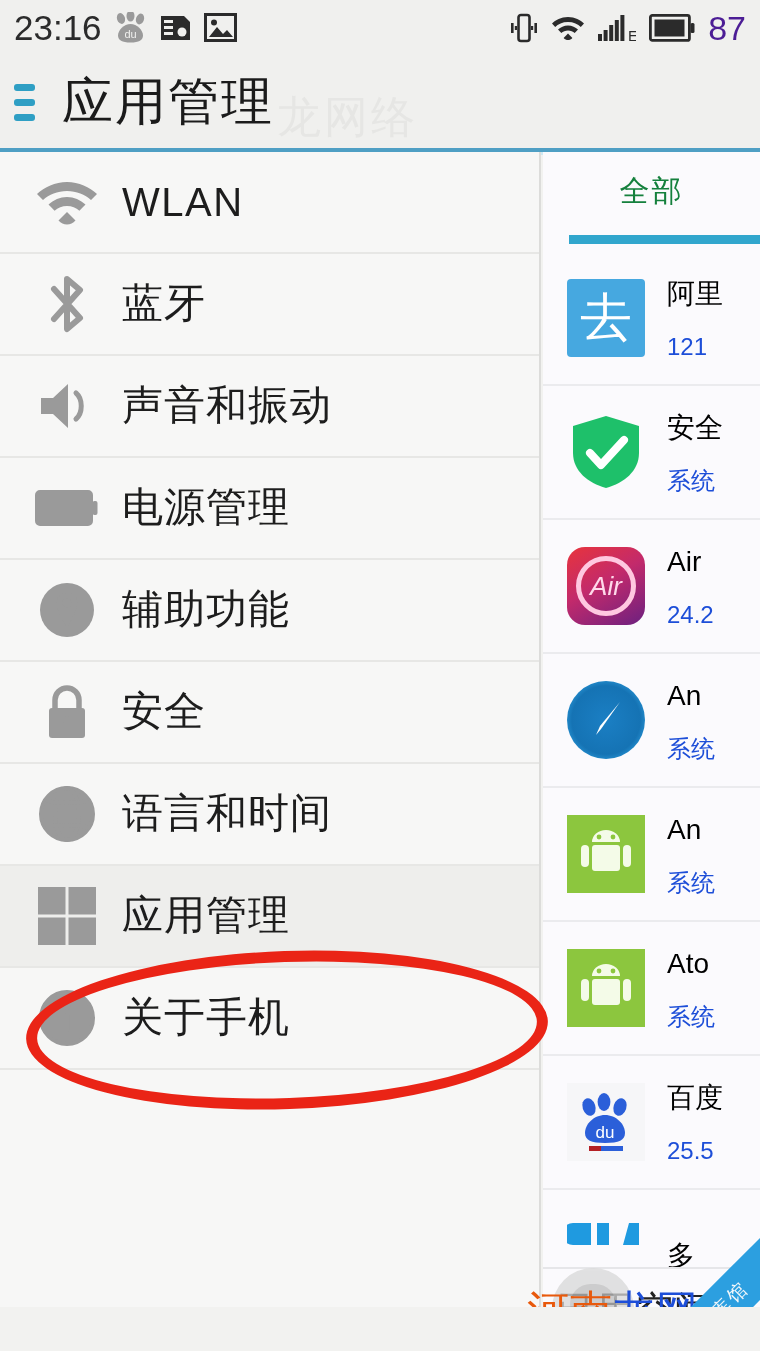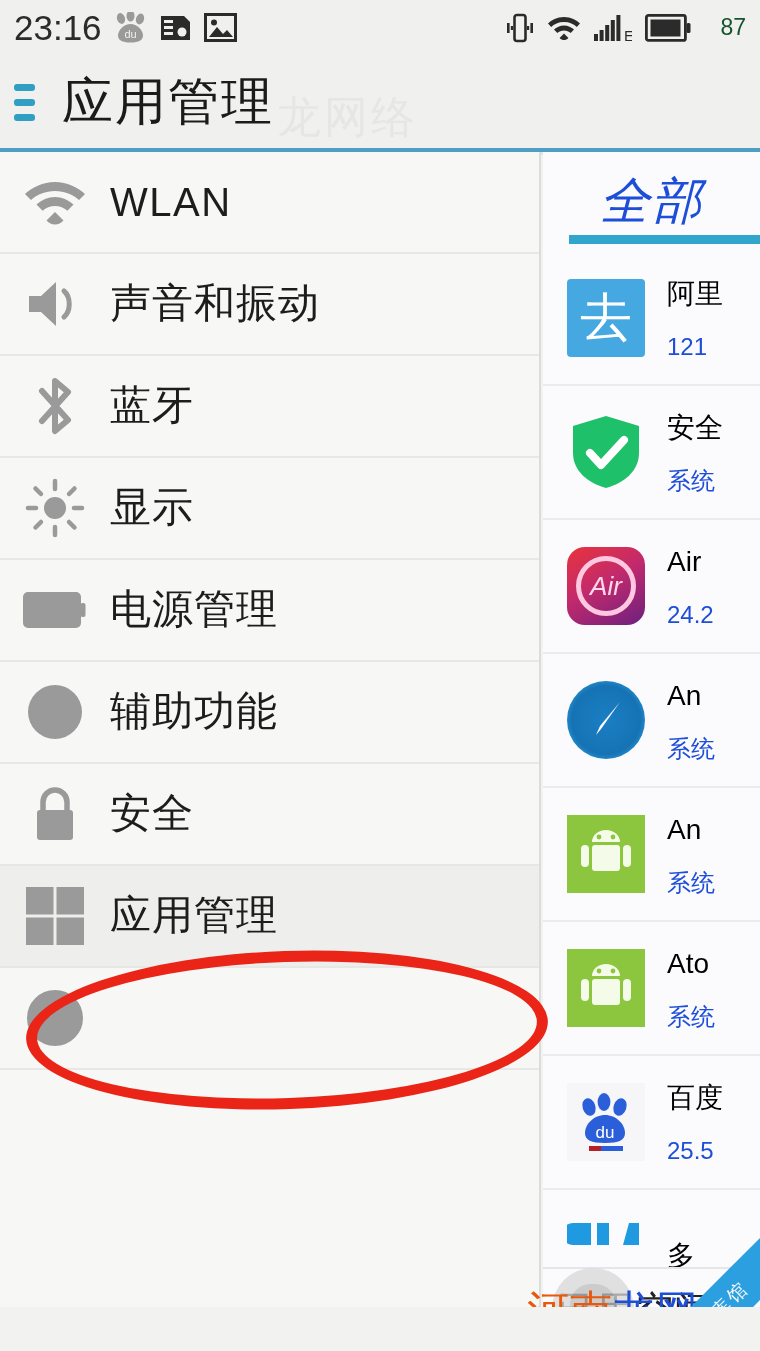--- a/index.html
+++ b/index.html
@@ -13,21 +13,21 @@
 
   
   .statusbar{
     position:absolute;left:0;top:0;width:760px;height:55px;
     background:#f0f0ee;display:flex;align-items:center;
     padding:0 14px;box-sizing:border-box;
   }
   .sb-left{display:flex;align-items:center;gap:12px;}
   .sb-clock{font-size:35px;color:#2b2b2b;letter-spacing:0px;line-height:1;}
   .sb-right{margin-left:auto;display:flex;align-items:center;gap:13px;}
-  .sb-batt-num{font-size:23px;color:#14532d;line-height:1;margin-left:16px;}
+  .sb-batt-num{font-size:34px;color:#4c1d95;line-height:1;}
   .ic{display:inline-block;position:relative;}
 
   
   .ic-paw{width:33px;height:31px;}
   .ic-paw svg{display:block;}
   .ic-sd{width:33px;height:28px;}
   .ic-pic{width:33px;height:29px;}
   .ic-vib{width:28px;height:34px;}
   .ic-wifi{width:34px;height:27px;}
   .ic-sig{width:38px;height:28px;}
@@ -59,20 +59,21 @@
   .sidebar{
     position:absolute;left:0;top:152px;width:541px;height:1199px;
     background:#f7f7f6;overflow:hidden;
     border-right:2px solid #dcdcda;box-sizing:border-box;
   }
   .srow{
     position:relative;height:102px;width:100%;
     display:flex;align-items:center;
     border-bottom:2px solid #e7e7e5;
     box-sizing:border-box;
+    padding-left:12px;
   }
   .srow.sel{background:#eeeeec;}
   .srow .sic{width:110px;display:flex;justify-content:center;align-items:center;}
   .srow .slabel{
     font-size:41px;color:#1d1d1d;letter-spacing:1px;line-height:1.1;white-space:nowrap;
   }
   .srow .slabel.latin{font-size:40px;letter-spacing:1.5px;}
 
   
   .gi{display:block;}
@@ -82,21 +83,21 @@
   
   .apppanel{
     position:absolute;left:543px;top:152px;width:217px;height:1199px;
     background:#fbfafd;overflow:hidden;
   }
   .tabbar{height:100px;position:relative;}
   .tab{
     position:absolute;left:0;top:0;width:217px;height:100px;
     display:flex;align-items:flex-start;justify-content:center;padding-top:24px;box-sizing:border-box;
   }
-  .tab-label{font-size:50px;color:#1d4ed8;letter-spacing:2px;line-height:1;font-style:italic;}
+  .tab-label{font-size:30px;color:#15803d;letter-spacing:2px;line-height:1;}
   .tab-underline{position:absolute;left:26px;bottom:8px;width:212px;height:9px;background:#31a6cd;}
 
   .approw{
     position:relative;height:134px;display:flex;align-items:center;
     border-bottom:2px solid #ebebee;box-sizing:border-box;padding-left:24px;
   }
   .app-icon{width:78px;height:78px;flex:0 0 78px;position:relative;overflow:hidden;}
   .app-text{margin-left:22px;overflow:hidden;white-space:nowrap;}
   .app-name{font-size:28px;color:#000000;line-height:50px;letter-spacing:0px;}
   .app-sub{font-size:24px;color:#1d4ed8;line-height:40px;margin-top:8px;}
@@ -252,55 +253,37 @@
           <path d="M31 4 C19 4 8.5 9 1 16 L7 22 C13 16.5 21.5 13 31 13 C40.5 13 49 16.5 55 22 L61 16 C53.5 9 43 4 31 4 Z"></path>
           <path d="M31 19 C24 19 17.5 22 12.5 26.5 L18.6 32.7 C21.9 29.7 26.2 27.9 31 27.9 C35.8 27.9 40.1 29.7 43.4 32.7 L49.5 26.5 C44.5 22 38 19 31 19 Z"></path>
           <path d="M31 34 L22.5 42.5 C24.9 45 27.8 46.5 31 46.5 C34.2 46.5 37.1 45 39.5 42.5 Z"></path>
         </svg>
       </div>
       <div class="slabel latin">WLAN</div>
     </div>
 
     <div class="srow">
       <div class="sic">
+        <svg class="gi" width="48" height="62" viewBox="0 0 48 62">
+          <path class="stroked" stroke-width="6" stroke-linejoin="round" stroke-linecap="round" d="M11 16 L37 45 L24 56 L24 6 L37 17 L11 46"></path>
+        </svg>
+      </div>
+      <div class="slabel">蓝牙</div>
+    </div>
+
+    <div class="srow">
+      <div class="sic">
         <svg class="gi" width="60" height="54" viewBox="0 0 60 54">
           <path d="M4 19 H16 L31 5 V49 L16 35 H4 Z"></path>
           <path class="stroked" stroke-width="5" stroke-linecap="round" d="M39 14 C46 20 46 34 39 40"></path>
         </svg>
       </div>
       <div class="slabel">声音和振动</div>
     </div>
 
-    <div class="srow">
-      <div class="sic">
-        <svg class="gi" width="48" height="62" viewBox="0 0 48 62">
-          <path class="stroked" stroke-width="6" stroke-linejoin="round" stroke-linecap="round" d="M11 16 L37 45 L24 56 L24 6 L37 17 L11 46"></path>
-        </svg>
-      </div>
-      <div class="slabel">蓝牙</div>
-    </div>
-
-    <div class="srow">
-      <div class="sic">
-        <svg class="gi" width="60" height="60" viewBox="0 0 60 60">
-          <circle cx="30" cy="30" r="11"></circle>
-          <g stroke="#9a9a9a" stroke-width="4.5" stroke-linecap="round">
-            <line x1="30" y1="3" x2="30" y2="11"></line>
-            <line x1="30" y1="49" x2="30" y2="57"></line>
-            <line x1="3" y1="30" x2="11" y2="30"></line>
-            <line x1="49" y1="30" x2="57" y2="30"></line>
-            <line x1="10.5" y1="10.5" x2="16" y2="16"></line>
-            <line x1="44" y1="44" x2="49.5" y2="49.5"></line>
-            <line x1="49.5" y1="10.5" x2="44" y2="16"></line>
-            <line x1="16" y1="44" x2="10.5" y2="49.5"></line>
-          </g>
-        </svg>
-      </div>
-      <div class="slabel">显示</div>
-    </div>
 
     <div class="srow">
       <div class="sic">
         <svg class="gi" width="64" height="36" viewBox="0 0 64 36">
           <rect x="2" y="2" width="54" height="32" rx="3" fill="none" stroke="#9a9a9a" stroke-width="4"></rect>
           <rect x="8" y="8" width="42" height="20"></rect>
           <rect x="57.5" y="11" width="5" height="14" rx="2"></rect>
         </svg>
       </div>
       <div class="slabel">电源管理</div>
@@ -322,20 +305,34 @@
         <svg class="gi" width="50" height="60" viewBox="0 0 50 60">
           <path class="stroked" stroke-width="5.5" d="M13 27 V18 a12 12 0 0 1 24 0 v9"></path>
           <rect x="7" y="26" width="36" height="30" rx="3"></rect>
           <circle cx="25" cy="38" r="4.3" fill="#f7f7f6"></circle>
           <rect x="23" y="38" width="4" height="9" fill="#f7f7f6"></rect>
         </svg>
       </div>
       <div class="slabel">安全</div>
     </div>
 
+    <div class="srow">
+      <div class="sic">
+        <svg class="gi" width="58" height="58" viewBox="0 0 58 58">
+          <g class="stroked" stroke-width="4">
+            <circle cx="29" cy="29" r="26"></circle>
+            <ellipse cx="29" cy="29" rx="12" ry="26"></ellipse>
+            <line x1="3" y1="29" x2="55" y2="29"></line>
+            <path d="M8 15 C15 19 42 19 50 15"></path>
+            <path d="M8 43 C15 39 42 39 50 43"></path>
+          </g>
+        </svg>
+      </div>
+      <div class="slabel">语言和时间</div>
+    </div>
 
     <div class="srow sel">
       <div class="sic">
         <svg class="gi" width="58" height="58" viewBox="0 0 58 58">
           <rect x="2" y="2" width="23" height="23" fill="none" stroke="#9a9a9a" stroke-width="5"></rect>
           <rect x="33" y="2" width="23" height="23" fill="none" stroke="#9a9a9a" stroke-width="5"></rect>
           <rect x="2" y="33" width="23" height="23" fill="none" stroke="#9a9a9a" stroke-width="5"></rect>
           <rect x="33" y="33" width="23" height="23" fill="none" stroke="#9a9a9a" stroke-width="5"></rect>
         </svg>
       </div>
@@ -344,20 +341,21 @@
 
 
     <div class="srow">
       <div class="sic">
         <svg class="gi" width="58" height="58" viewBox="0 0 58 58">
           <circle cx="29" cy="29" r="26" fill="none" stroke="#9a9a9a" stroke-width="4"></circle>
           <circle cx="29" cy="17" r="3.2"></circle>
           <rect x="26.6" y="24" width="4.8" height="19" rx="2"></rect>
         </svg>
       </div>
+      <div class="slabel">关于手机</div>
     </div>
   </div>
 
   <div class="apppanel">
 
     <div class="tabbar">
       <div class="tab">
         <span class="tab-label">全部</span>
       </div>
       <div class="tab-underline"></div>

